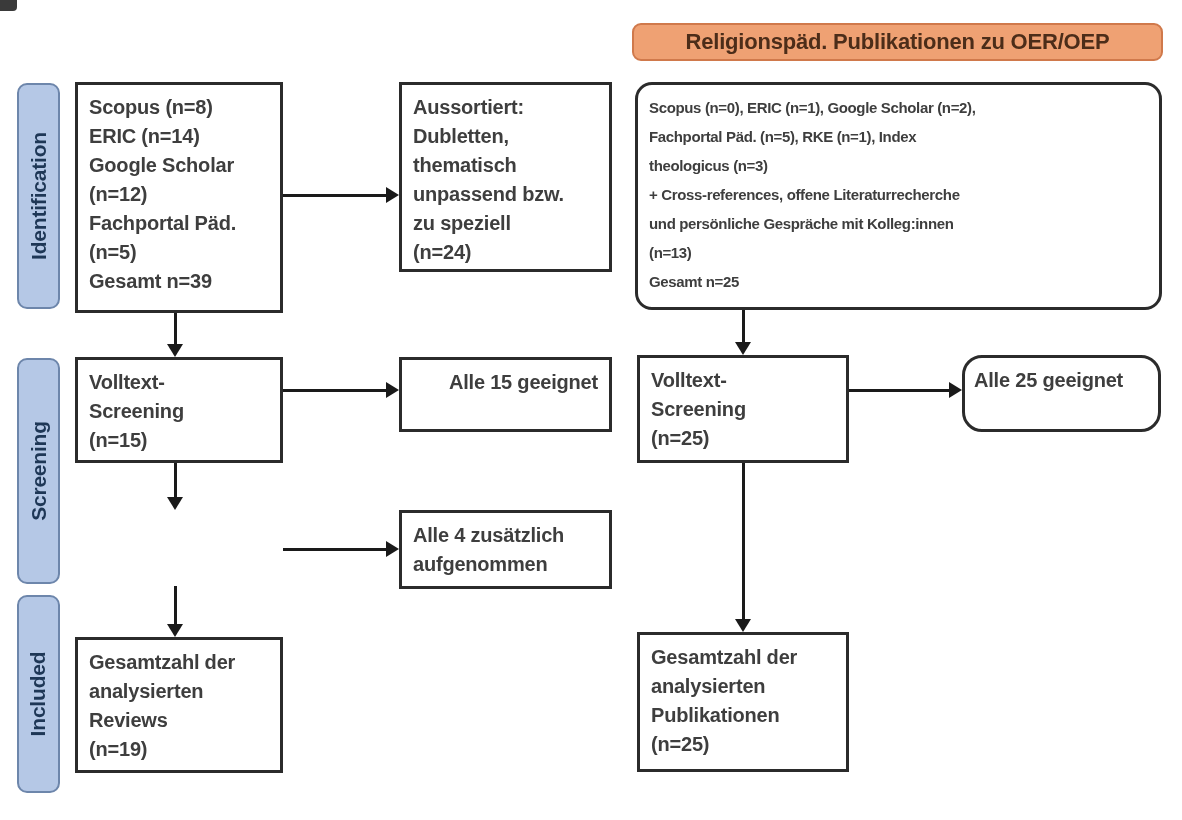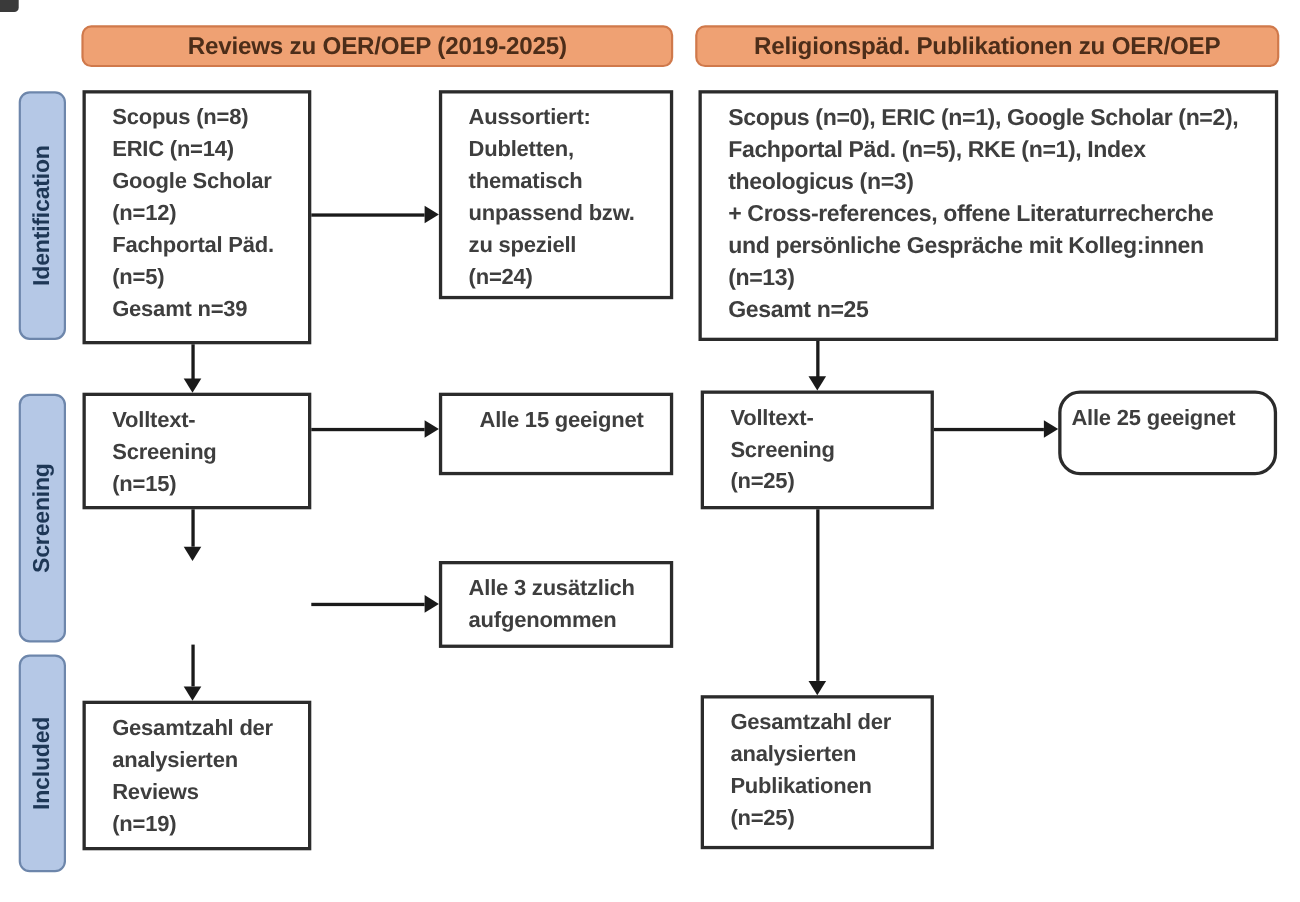--- a/index.html
+++ b/index.html
@@ -20,23 +20,23 @@
     display:flex;align-items:center;justify-content:center;
   }
   .stage span{
     transform:rotate(-90deg);white-space:nowrap;
     font-weight:700;font-size:21px;color:#1e3756;letter-spacing:-0.2px;
   }
   .box{
     position:absolute;box-sizing:border-box;
     background:#ffffff;border:3px solid #2b2b2b;
     color:#3e3e3e;font-weight:700;font-size:20px;line-height:29px;
-    letter-spacing:-0.2px;padding:8px 24px;white-space:pre-line;
+    letter-spacing:-0.2px;padding:8px 11px;white-space:pre-line;
   }
-  .box.small-text{font-size:21px;letter-spacing:-0.35px;}
+  .box.small-text{font-size:15px;letter-spacing:-0.35px;border-radius:17px;}
   .hline{position:absolute;height:3px;background:#1a1a1a;}
   .vline{position:absolute;width:3px;background:#1a1a1a;}
   .ah-r{
     position:absolute;width:0;height:0;
     border-top:8px solid transparent;border-bottom:8px solid transparent;
     border-left:13px solid #1a1a1a;
   }
   .ah-d{
     position:absolute;width:0;height:0;
     border-left:8px solid transparent;border-right:8px solid transparent;
@@ -47,21 +47,20 @@
     background:#3a3a3a;border-radius:0 0 4px 0;
   }
 </style>
 </head>
 <body>
 
 <div id="canvas">
 
   <div class="corner"></div>
 
-  <div class="header" style="left:74px;top:23px;width:538px;height:38px;">Reviews zu OER/OEP (2019-2025)</div>
   <div class="header" style="left:632px;top:23px;width:531px;height:38px;">Religionspäd. Publikationen zu OER/OEP</div>
 
   <div class="stage" style="left:17px;top:83px;width:43px;height:226px;">
     <span>Identification</span>
   </div>
   <div class="stage" style="left:17px;top:358px;width:43px;height:226px;">
     <span>Screening</span>
   </div>
   <div class="stage" style="left:17px;top:595px;width:43px;height:198px;">
     <span>Included</span>
@@ -77,21 +76,21 @@
   <div class="box" style="left:399px;top:82px;width:213px;height:190px;">Aussortiert:
 Dubletten,
 thematisch
 unpassend bzw.
 zu speziell
 (n=24)</div>
   <div class="box" style="left:75px;top:357px;width:208px;height:106px;">Volltext-
 Screening
 (n=15)</div>
   <div class="box" style="left:399px;top:357px;width:213px;height:75px;text-align:right;">Alle 15 geeignet</div>
-  <div class="box" style="left:399px;top:510px;width:213px;height:79px;">Alle 3 zusätzlich
+  <div class="box" style="left:399px;top:510px;width:213px;height:79px;">Alle 4 zusätzlich
 aufgenommen</div>
   <div class="box" style="left:75px;top:637px;width:208px;height:136px;">Gesamtzahl der
 analysierten
 Reviews
 (n=19)</div>
 
   <div class="box small-text" style="left:635px;top:82px;width:527px;height:228px;">Scopus (n=0), ERIC (n=1), Google Scholar (n=2),
 Fachportal Päd. (n=5), RKE (n=1), Index
 theologicus (n=3)
 + Cross-references, offene Literaturrecherche

